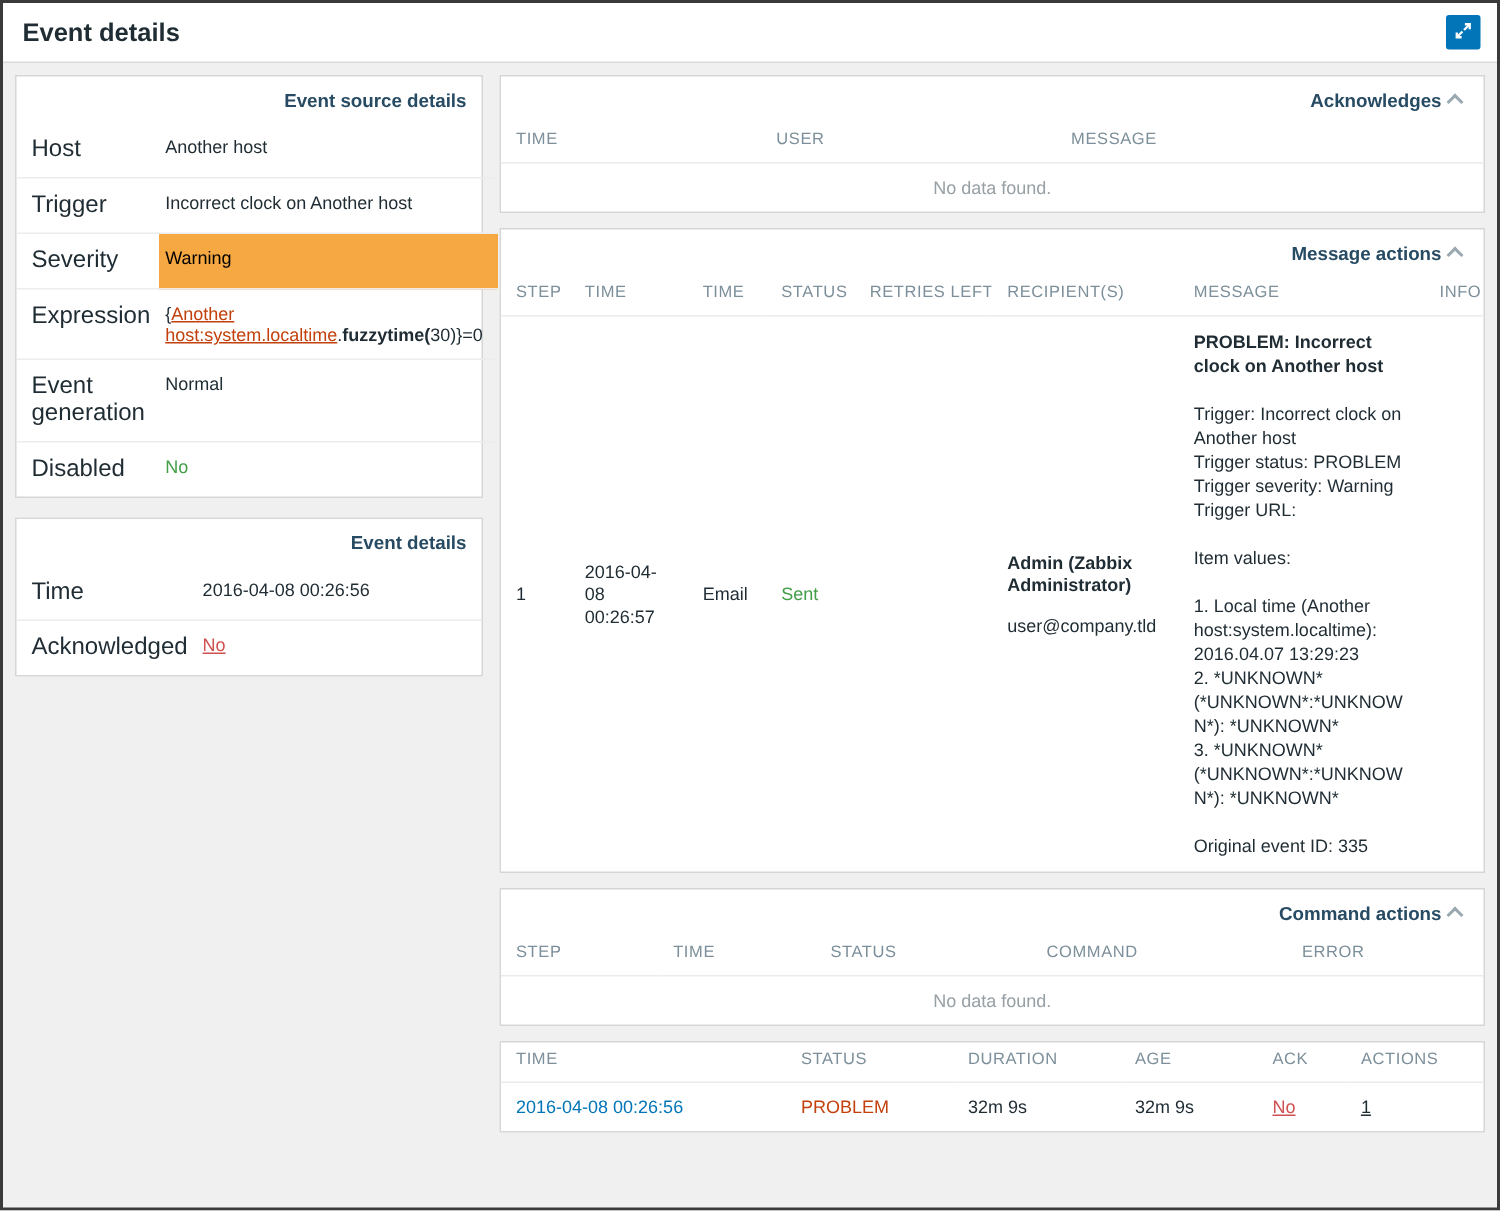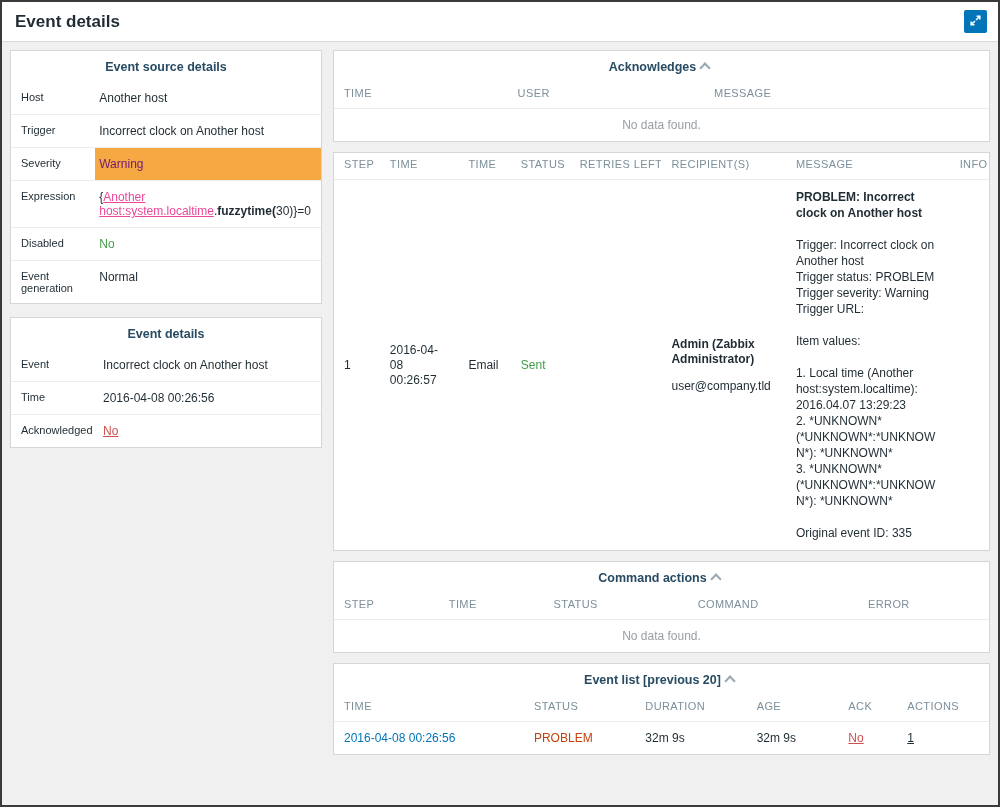--- a/index.html
+++ b/index.html
@@ -20,54 +20,54 @@
   .app-header h1 { font-size:17px; font-weight:bold; color:#1f2c33; }
   .btn-fullscreen {
     width:23px; height:23px; background:#0275b8; border:0; border-radius:2px;
     cursor:pointer; display:flex; align-items:center; justify-content:center;
   }
   .content { flex:1; display:flex; gap:11px; padding:8px; align-items:flex-start; overflow:hidden; }
   .left-col { width:312px; flex:0 0 auto; display:flex; flex-direction:column; gap:13px; }
   .right-col { flex:1; display:flex; flex-direction:column; gap:10px; min-width:0; }
   .panel { background:#ffffff; border:1px solid #d6d6d6; }
   .panel-head {
-    display:flex; align-items:center; justify-content:center;
+    display:flex; align-items:center; justify-content:flex-end;
     padding:9px 10px 8px 10px;
   }
   .panel-head h4 { font-size:12.5px; font-weight:bold; color:#274b63; }
   .collapse-btn { background:none; border:0; cursor:pointer; width:18px; height:14px; position:relative; }
   .chevron {
     display:inline-block; width:8px; height:8px;
     border-left:2px solid #9aa8b0; border-top:2px solid #9aa8b0;
     transform:rotate(45deg); margin-top:3px;
   }
   
   table.info { width:100%; border-collapse:collapse; }
   table.info th {
     text-align:left; font-weight:normal; color:#1f2c33; width:88px;
-    padding:9px 6px 9px 10px; vertical-align:top; font-size:11px;
+    padding:9px 6px 9px 10px; vertical-align:top; font-size:16px;
   }
   table.info td { padding:9px 10px 9px 4px; font-size:12px; vertical-align:top; }
   table.info tr { border-bottom:1px solid #ececec; }
   table.info tr:last-child { border-bottom:0; }
-  td.sev-cell { background:#f6a842; color:#701a75; }
+  td.sev-cell { background:#f6a842; color:#000000; }
   
   table.list { width:100%; border-collapse:collapse; table-layout:fixed; }
   table.list th {
     text-align:left; font-weight:normal; font-size:11px; color:#7c8f9a;
     letter-spacing:.4px; padding:5px 10px 9px 10px; overflow:hidden; white-space:nowrap;
   }
   table.list th.right, table.list td.right { text-align:right; }
   table.list td {
     padding:9px 10px; border-top:1px solid #ebebeb; font-size:12px;
     vertical-align:middle; overflow-wrap:break-word;
   }
   td.nodata { text-align:center; color:#97a0a5; }
   
-  .green-link { color:#ec4899; text-decoration:underline; cursor:pointer; }
+  .green-link { color:#c2410c; text-decoration:underline; cursor:pointer; }
   .green-text { color:#429e47; }
   .red-link { color:#d0504f; text-decoration:underline; cursor:pointer; }
   .problem-text { color:#c2410c; }
   .blue-link { color:#0275b8; text-decoration:none; cursor:pointer; }
   .dark-link { color:#1f2c33; text-decoration:underline; cursor:pointer; }
   .bold { font-weight:bold; }
   .msg-subject { font-weight:bold; margin-bottom:16px; line-height:16px; }
   .msg-body { white-space:pre-line; line-height:16px; }
   .recipient-name { font-weight:bold; line-height:15px; }
   .recipient-email { line-height:15px;margin-top:12px; }
@@ -114,41 +114,37 @@
           </tr>
           <tr>
             <th>Severity</th>
             <td class="sev-cell">Warning</td>
           </tr>
           <tr>
             <th>Expression</th>
             <td><span>{</span><a class="green-link">Another host:system.localtime</a><span>.</span><span class="bold">fuzzytime(</span><span>30</span><span>)}=0</span></td>
           </tr>
           <tr>
+            <th>Event generation</th>
+            <td>Normal</td>
+          </tr>
+          <tr>
             <th>Disabled</th>
             <td><span class="green-text">No</span></td>
           </tr>
-          <tr>
-            <th>Event generation</th>
-            <td>Normal</td>
-          </tr>
         </tbody>
           </table>
       </section>
 
       <section class="panel">
         <div class="panel-head">
           <h4>Event details</h4>
         </div>
         <table class="info">
           <tbody>
-              <tr>
-            <th>Event</th>
-            <td>Incorrect clock on Another host</td>
-          </tr>
           <tr>
             <th>Time</th>
             <td>2016-04-08 00:26:56</td>
           </tr>
           <tr>
             <th>Acknowledged</th>
             <td><a class="red-link">No</a></td>
           </tr>
         </tbody>
           </table>
@@ -178,20 +174,24 @@
           </thead>
           <tbody>
             <tr>
               <td colspan="3" class="nodata">No data found.</td>
             </tr>
           </tbody>
         </table>
       </section>
 
       <section class="panel">
+        <div class="panel-head">
+          <h4>Message actions</h4>
+          <button class="collapse-btn"><span class="chevron"></span></button>
+        </div>
         <table class="list">
           <colgroup>
             <col style="width:7%">
               <col style="width:12%">
               <col style="width:8%">
               <col style="width:9%">
             <col style="width:14%">
               <col style="width:19%">
               <col style="width:25%">
               <col style="width:6%">
@@ -266,24 +266,20 @@
           </thead>
           <tbody>
             <tr>
               <td colspan="5" class="nodata">No data found.</td>
             </tr>
           </tbody>
         </table>
       </section>
 
       <section class="panel">
-        <div class="panel-head">
-          <h4>Event list [previous 20]</h4>
-          <button class="collapse-btn"><span class="chevron"></span></button>
-        </div>
         <table class="list">
           <colgroup>
               <col style="width:29%">
               <col style="width:17%">
               <col style="width:17%">
               <col style="width:14%">
               <col style="width:9%">
               <col style="width:14%">
             </colgroup>
           <thead>

